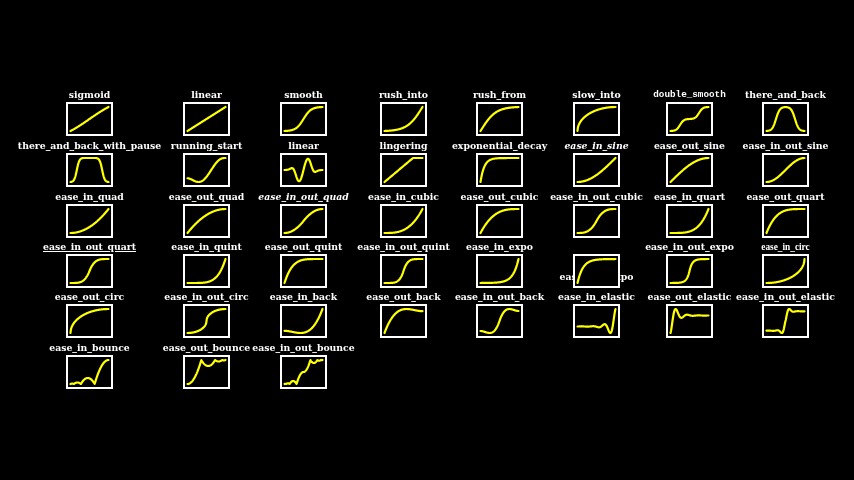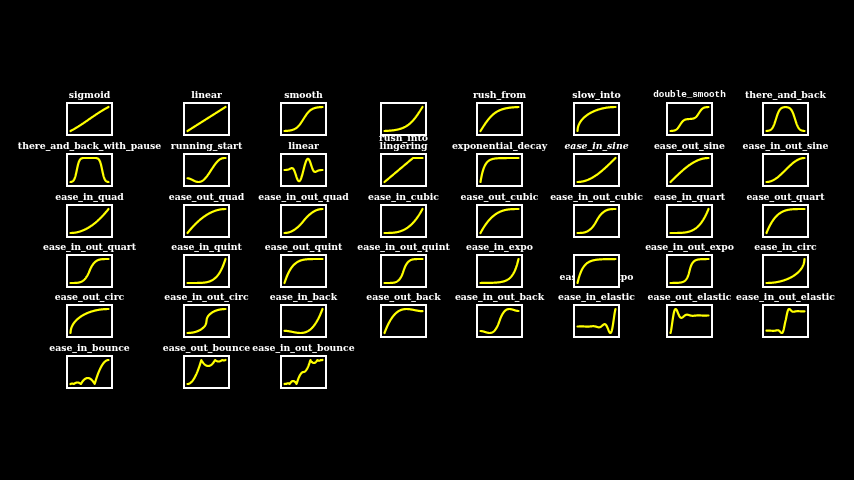--- a/index.html
+++ b/index.html
@@ -38,21 +38,21 @@
     </div>
     <div class="cell" style="left: 280px; top: 102px;">
       <div class="label" style="color: rgb(255, 255, 255);">smooth</div>
       <div class="box" style="border-color: rgb(255, 255, 255);">
         <svg viewBox="0 0 43 30">
           <path d="M2.50,27.00 L2.82,26.99 L3.13,26.97 L3.45,26.95 L3.77,26.94 L4.08,26.92 L4.40,26.90 L4.72,26.87 L5.03,26.85 L5.35,26.82 L5.67,26.79 L5.98,26.76 L6.30,26.73 L6.62,26.69 L6.93,26.65 L7.25,26.60 L7.57,26.56 L7.88,26.51 L8.20,26.45 L8.52,26.39 L8.83,26.32 L9.15,26.25 L9.47,26.18 L9.78,26.10 L10.10,26.01 L10.42,25.91 L10.73,25.81 L11.05,25.70 L11.37,25.58 L11.68,25.45 L12.00,25.32 L12.32,25.17 L12.63,25.01 L12.95,24.84 L13.27,24.66 L13.58,24.47 L13.90,24.26 L14.22,24.04 L14.53,23.81 L14.85,23.56 L15.17,23.30 L15.48,23.02 L15.80,22.73 L16.12,22.41 L16.43,22.09 L16.75,21.75 L17.07,21.39 L17.38,21.01 L17.70,20.62 L18.02,20.21 L18.33,19.79 L18.65,19.36 L18.97,18.91 L19.28,18.45 L19.60,17.98 L19.92,17.50 L20.23,17.01 L20.55,16.51 L20.87,16.01 L21.18,15.51 L21.50,15.00 L21.82,14.49 L22.13,13.99 L22.45,13.49 L22.77,12.99 L23.08,12.50 L23.40,12.02 L23.72,11.55 L24.03,11.09 L24.35,10.64 L24.67,10.21 L24.98,9.79 L25.30,9.38 L25.62,8.99 L25.93,8.61 L26.25,8.25 L26.57,7.91 L26.88,7.59 L27.20,7.27 L27.52,6.98 L27.83,6.70 L28.15,6.44 L28.47,6.19 L28.78,5.96 L29.10,5.74 L29.42,5.53 L29.73,5.34 L30.05,5.16 L30.37,4.99 L30.68,4.83 L31.00,4.68 L31.32,4.55 L31.63,4.42 L31.95,4.30 L32.27,4.19 L32.58,4.09 L32.90,3.99 L33.22,3.90 L33.53,3.82 L33.85,3.75 L34.17,3.68 L34.48,3.61 L34.80,3.55 L35.12,3.49 L35.43,3.44 L35.75,3.40 L36.07,3.35 L36.38,3.31 L36.70,3.27 L37.02,3.24 L37.33,3.21 L37.65,3.18 L37.97,3.15 L38.28,3.13 L38.60,3.10 L38.92,3.08 L39.23,3.06 L39.55,3.05 L39.87,3.03 L40.18,3.01 L40.50,3.00" fill="none" stroke="#FFFF00" stroke-width="2.2" stroke-linejoin="round" stroke-linecap="round"></path>
         </svg>
       </div>
     </div>
     <div class="cell" style="left: 380px; top: 102px;">
-      <div class="label" style="color: rgb(255, 255, 255); margin-top: 43px;">rush_into</div>
+      <div class="label" style="color: rgb(255, 255, 255);">rush_into</div>
       <div class="box" style="border-color: rgb(255, 255, 255);">
         <svg viewBox="0 0 43 30">
           <path d="M2.50,27.00 L2.82,26.99 L3.13,26.97 L3.45,26.96 L3.77,26.94 L4.08,26.93 L4.40,26.91 L4.72,26.89 L5.03,26.87 L5.35,26.85 L5.67,26.83 L5.98,26.81 L6.30,26.79 L6.62,26.77 L6.93,26.75 L7.25,26.72 L7.57,26.70 L7.88,26.67 L8.20,26.64 L8.52,26.61 L8.83,26.58 L9.15,26.55 L9.47,26.52 L9.78,26.49 L10.10,26.45 L10.42,26.41 L10.73,26.38 L11.05,26.34 L11.37,26.30 L11.68,26.25 L12.00,26.21 L12.32,26.16 L12.63,26.11 L12.95,26.06 L13.27,26.01 L13.58,25.96 L13.90,25.90 L14.22,25.84 L14.53,25.78 L14.85,25.72 L15.17,25.65 L15.48,25.58 L15.80,25.51 L16.12,25.44 L16.43,25.36 L16.75,25.28 L17.07,25.19 L17.38,25.11 L17.70,25.02 L18.02,24.92 L18.33,24.83 L18.65,24.73 L18.97,24.62 L19.28,24.51 L19.60,24.40 L19.92,24.29 L20.23,24.16 L20.55,24.04 L20.87,23.91 L21.18,23.77 L21.50,23.64 L21.82,23.49 L22.13,23.34 L22.45,23.19 L22.77,23.02 L23.08,22.86 L23.40,22.69 L23.72,22.51 L24.03,22.33 L24.35,22.13 L24.67,21.94 L24.98,21.74 L25.30,21.53 L25.62,21.31 L25.93,21.09 L26.25,20.86 L26.57,20.62 L26.88,20.37 L27.20,20.12 L27.52,19.86 L27.83,19.60 L28.15,19.32 L28.47,19.04 L28.78,18.75 L29.10,18.45 L29.42,18.14 L29.73,17.83 L30.05,17.51 L30.37,17.18 L30.68,16.84 L31.00,16.49 L31.32,16.14 L31.63,15.77 L31.95,15.40 L32.27,15.02 L32.58,14.64 L32.90,14.24 L33.22,13.84 L33.53,13.43 L33.85,13.01 L34.17,12.59 L34.48,12.16 L34.80,11.72 L35.12,11.27 L35.43,10.82 L35.75,10.36 L36.07,9.90 L36.38,9.43 L36.70,8.96 L37.02,8.48 L37.33,8.00 L37.65,7.51 L37.97,7.02 L38.28,6.52 L38.60,6.02 L38.92,5.52 L39.23,5.02 L39.55,4.52 L39.87,4.01 L40.18,3.51 L40.50,3.00" fill="none" stroke="#FFFF00" stroke-width="2.2" stroke-linejoin="round" stroke-linecap="round"></path>
         </svg>
       </div>
     </div>
     <div class="cell" style="left: 476px; top: 102px;">
       <div class="label" style="color: rgb(255, 255, 255);">rush_from</div>
       <div class="box" style="border-color: rgb(255, 255, 255);">
         <svg viewBox="0 0 43 30">
@@ -158,21 +158,21 @@
     </div>
     <div class="cell" style="left: 183px; top: 204px;">
       <div class="label" style="color: rgb(255, 255, 255);">ease_out_quad</div>
       <div class="box" style="border-color: rgb(255, 255, 255);">
         <svg viewBox="0 0 43 30">
           <path d="M2.50,27.00 L2.82,26.60 L3.13,26.21 L3.45,25.81 L3.77,25.43 L4.08,25.04 L4.40,24.66 L4.72,24.28 L5.03,23.91 L5.35,23.54 L5.67,23.17 L5.98,22.80 L6.30,22.44 L6.62,22.08 L6.93,21.73 L7.25,21.38 L7.57,21.03 L7.88,20.68 L8.20,20.34 L8.52,20.00 L8.83,19.67 L9.15,19.33 L9.47,19.01 L9.78,18.68 L10.10,18.36 L10.42,18.04 L10.73,17.73 L11.05,17.42 L11.37,17.11 L11.68,16.80 L12.00,16.50 L12.32,16.20 L12.63,15.91 L12.95,15.62 L13.27,15.33 L13.58,15.04 L13.90,14.76 L14.22,14.48 L14.53,14.21 L14.85,13.94 L15.17,13.67 L15.48,13.40 L15.80,13.14 L16.12,12.88 L16.43,12.63 L16.75,12.38 L17.07,12.13 L17.38,11.88 L17.70,11.64 L18.02,11.40 L18.33,11.17 L18.65,10.93 L18.97,10.71 L19.28,10.48 L19.60,10.26 L19.92,10.04 L20.23,9.83 L20.55,9.62 L20.87,9.41 L21.18,9.20 L21.50,9.00 L21.82,8.80 L22.13,8.61 L22.45,8.41 L22.77,8.23 L23.08,8.04 L23.40,7.86 L23.72,7.68 L24.03,7.51 L24.35,7.34 L24.67,7.17 L24.98,7.00 L25.30,6.84 L25.62,6.68 L25.93,6.53 L26.25,6.38 L26.57,6.23 L26.88,6.08 L27.20,5.94 L27.52,5.80 L27.83,5.67 L28.15,5.54 L28.47,5.41 L28.78,5.28 L29.10,5.16 L29.42,5.04 L29.73,4.93 L30.05,4.82 L30.37,4.71 L30.68,4.60 L31.00,4.50 L31.32,4.40 L31.63,4.31 L31.95,4.21 L32.27,4.13 L32.58,4.04 L32.90,3.96 L33.22,3.88 L33.53,3.81 L33.85,3.73 L34.17,3.67 L34.48,3.60 L34.80,3.54 L35.12,3.48 L35.43,3.43 L35.75,3.38 L36.07,3.33 L36.38,3.28 L36.70,3.24 L37.02,3.20 L37.33,3.17 L37.65,3.13 L37.97,3.11 L38.28,3.08 L38.60,3.06 L38.92,3.04 L39.23,3.03 L39.55,3.02 L39.87,3.01 L40.18,3.00 L40.50,3.00" fill="none" stroke="#FFFF00" stroke-width="2.2" stroke-linejoin="round" stroke-linecap="round"></path>
         </svg>
       </div>
     </div>
     <div class="cell" style="left: 280px; top: 204px;">
-      <div class="label" style="color: rgb(255, 255, 255);">ease_in_out_quad</div>
+      <div class="label" style="color: rgb(255, 255, 255); font-style: italic;">ease_in_out_quad</div>
       <div class="box" style="border-color: rgb(255, 255, 255);">
         <svg viewBox="0 0 43 30">
           <path d="M2.50,27.00 L2.82,27.00 L3.13,26.99 L3.45,26.97 L3.77,26.95 L4.08,26.92 L4.40,26.88 L4.72,26.84 L5.03,26.79 L5.35,26.73 L5.67,26.67 L5.98,26.60 L6.30,26.52 L6.62,26.44 L6.93,26.35 L7.25,26.25 L7.57,26.15 L7.88,26.04 L8.20,25.92 L8.52,25.80 L8.83,25.67 L9.15,25.53 L9.47,25.39 L9.78,25.24 L10.10,25.08 L10.42,24.92 L10.73,24.75 L11.05,24.57 L11.37,24.39 L11.68,24.20 L12.00,24.00 L12.32,23.80 L12.63,23.59 L12.95,23.37 L13.27,23.15 L13.58,22.92 L13.90,22.68 L14.22,22.44 L14.53,22.19 L14.85,21.93 L15.17,21.67 L15.48,21.40 L15.80,21.12 L16.12,20.84 L16.43,20.55 L16.75,20.25 L17.07,19.95 L17.38,19.64 L17.70,19.32 L18.02,19.00 L18.33,18.67 L18.65,18.33 L18.97,17.99 L19.28,17.64 L19.60,17.28 L19.92,16.92 L20.23,16.55 L20.55,16.17 L20.87,15.79 L21.18,15.40 L21.50,15.00 L21.82,14.60 L22.13,14.21 L22.45,13.83 L22.77,13.45 L23.08,13.08 L23.40,12.72 L23.72,12.36 L24.03,12.01 L24.35,11.67 L24.67,11.33 L24.98,11.00 L25.30,10.68 L25.62,10.36 L25.93,10.05 L26.25,9.75 L26.57,9.45 L26.88,9.16 L27.20,8.88 L27.52,8.60 L27.83,8.33 L28.15,8.07 L28.47,7.81 L28.78,7.56 L29.10,7.32 L29.42,7.08 L29.73,6.85 L30.05,6.63 L30.37,6.41 L30.68,6.20 L31.00,6.00 L31.32,5.80 L31.63,5.61 L31.95,5.43 L32.27,5.25 L32.58,5.08 L32.90,4.92 L33.22,4.76 L33.53,4.61 L33.85,4.47 L34.17,4.33 L34.48,4.20 L34.80,4.08 L35.12,3.96 L35.43,3.85 L35.75,3.75 L36.07,3.65 L36.38,3.56 L36.70,3.48 L37.02,3.40 L37.33,3.33 L37.65,3.27 L37.97,3.21 L38.28,3.16 L38.60,3.12 L38.92,3.08 L39.23,3.05 L39.55,3.03 L39.87,3.01 L40.18,3.00 L40.50,3.00" fill="none" stroke="#FFFF00" stroke-width="2.2" stroke-linejoin="round" stroke-linecap="round"></path>
         </svg>
       </div>
     </div>
     <div class="cell" style="left: 380px; top: 204px;">
       <div class="label" style="color: rgb(255, 255, 255);">ease_in_cubic</div>
       <div class="box" style="border-color: rgb(255, 255, 255);">
         <svg viewBox="0 0 43 30">
@@ -206,21 +206,21 @@
     </div>
     <div class="cell" style="left: 762px; top: 204px;">
       <div class="label" style="color: rgb(255, 255, 255);">ease_out_quart</div>
       <div class="box" style="border-color: rgb(255, 255, 255);">
         <svg viewBox="0 0 43 30">
           <path d="M2.50,27.00 L2.82,26.21 L3.13,25.44 L3.45,24.69 L3.77,23.96 L4.08,23.24 L4.40,22.55 L4.72,21.87 L5.03,21.21 L5.35,20.57 L5.67,19.95 L5.98,19.34 L6.30,18.75 L6.62,18.17 L6.93,17.61 L7.25,17.07 L7.57,16.54 L7.88,16.03 L8.20,15.53 L8.52,15.04 L8.83,14.57 L9.15,14.12 L9.47,13.68 L9.78,13.25 L10.10,12.83 L10.42,12.43 L10.73,12.04 L11.05,11.66 L11.37,11.29 L11.68,10.94 L12.00,10.59 L12.32,10.26 L12.63,9.94 L12.95,9.63 L13.27,9.33 L13.58,9.04 L13.90,8.76 L14.22,8.49 L14.53,8.23 L14.85,7.98 L15.17,7.74 L15.48,7.51 L15.80,7.28 L16.12,7.07 L16.43,6.86 L16.75,6.66 L17.07,6.47 L17.38,6.29 L17.70,6.11 L18.02,5.94 L18.33,5.78 L18.65,5.62 L18.97,5.47 L19.28,5.33 L19.60,5.20 L19.92,5.07 L20.23,4.94 L20.55,4.82 L20.87,4.71 L21.18,4.60 L21.50,4.50 L21.82,4.40 L22.13,4.31 L22.45,4.22 L22.77,4.14 L23.08,4.06 L23.40,3.98 L23.72,3.91 L24.03,3.85 L24.35,3.78 L24.67,3.72 L24.98,3.67 L25.30,3.61 L25.62,3.56 L25.93,3.52 L26.25,3.47 L26.57,3.43 L26.88,3.40 L27.20,3.36 L27.52,3.33 L27.83,3.30 L28.15,3.27 L28.47,3.24 L28.78,3.22 L29.10,3.19 L29.42,3.17 L29.73,3.15 L30.05,3.14 L30.37,3.12 L30.68,3.11 L31.00,3.09 L31.32,3.08 L31.63,3.07 L31.95,3.06 L32.27,3.05 L32.58,3.05 L32.90,3.04 L33.22,3.03 L33.53,3.03 L33.85,3.02 L34.17,3.02 L34.48,3.02 L34.80,3.01 L35.12,3.01 L35.43,3.01 L35.75,3.01 L36.07,3.00 L36.38,3.00 L36.70,3.00 L37.02,3.00 L37.33,3.00 L37.65,3.00 L37.97,3.00 L38.28,3.00 L38.60,3.00 L38.92,3.00 L39.23,3.00 L39.55,3.00 L39.87,3.00 L40.18,3.00 L40.50,3.00" fill="none" stroke="#FFFF00" stroke-width="2.2" stroke-linejoin="round" stroke-linecap="round"></path>
         </svg>
       </div>
     </div>
     <div class="cell" style="left: 66px; top: 254px;">
-      <div class="label" style="color: rgb(255, 255, 255);">ease_in_out_quart</div>
+      <div class="label" style="color: rgb(255, 255, 255); text-decoration: underline;">ease_in_out_quart</div>
       <div class="box" style="border-color: rgb(255, 255, 255);">
         <svg viewBox="0 0 43 30">
           <path d="M2.50,27.00 L2.82,27.00 L3.13,27.00 L3.45,27.00 L3.77,27.00 L4.08,27.00 L4.40,27.00 L4.72,27.00 L5.03,27.00 L5.35,26.99 L5.67,26.99 L5.98,26.99 L6.30,26.98 L6.62,26.97 L6.93,26.96 L7.25,26.95 L7.57,26.94 L7.88,26.92 L8.20,26.90 L8.52,26.88 L8.83,26.85 L9.15,26.82 L9.47,26.78 L9.78,26.74 L10.10,26.69 L10.42,26.64 L10.73,26.58 L11.05,26.51 L11.37,26.43 L11.68,26.35 L12.00,26.25 L12.32,26.14 L12.63,26.03 L12.95,25.90 L13.27,25.76 L13.58,25.61 L13.90,25.44 L14.22,25.26 L14.53,25.07 L14.85,24.86 L15.17,24.63 L15.48,24.38 L15.80,24.12 L16.12,23.83 L16.43,23.53 L16.75,23.20 L17.07,22.85 L17.38,22.48 L17.70,22.08 L18.02,21.66 L18.33,21.21 L18.65,20.74 L18.97,20.23 L19.28,19.69 L19.60,19.13 L19.92,18.53 L20.23,17.89 L20.55,17.23 L20.87,16.52 L21.18,15.78 L21.50,15.00 L21.82,14.22 L22.13,13.48 L22.45,12.77 L22.77,12.11 L23.08,11.47 L23.40,10.87 L23.72,10.31 L24.03,9.77 L24.35,9.26 L24.67,8.79 L24.98,8.34 L25.30,7.92 L25.62,7.52 L25.93,7.15 L26.25,6.80 L26.57,6.47 L26.88,6.17 L27.20,5.88 L27.52,5.62 L27.83,5.37 L28.15,5.14 L28.47,4.93 L28.78,4.74 L29.10,4.56 L29.42,4.39 L29.73,4.24 L30.05,4.10 L30.37,3.97 L30.68,3.86 L31.00,3.75 L31.32,3.65 L31.63,3.57 L31.95,3.49 L32.27,3.42 L32.58,3.36 L32.90,3.31 L33.22,3.26 L33.53,3.22 L33.85,3.18 L34.17,3.15 L34.48,3.12 L34.80,3.10 L35.12,3.08 L35.43,3.06 L35.75,3.05 L36.07,3.04 L36.38,3.03 L36.70,3.02 L37.02,3.01 L37.33,3.01 L37.65,3.01 L37.97,3.00 L38.28,3.00 L38.60,3.00 L38.92,3.00 L39.23,3.00 L39.55,3.00 L39.87,3.00 L40.18,3.00 L40.50,3.00" fill="none" stroke="#FFFF00" stroke-width="2.2" stroke-linejoin="round" stroke-linecap="round"></path>
         </svg>
       </div>
     </div>
     <div class="cell" style="left: 183px; top: 254px;">
       <div class="label" style="color: rgb(255, 255, 255);">ease_in_quint</div>
       <div class="box" style="border-color: rgb(255, 255, 255);">
         <svg viewBox="0 0 43 30">
@@ -262,21 +262,21 @@
     </div>
     <div class="cell" style="left: 666px; top: 254px;">
       <div class="label" style="color: rgb(255, 255, 255);">ease_in_out_expo</div>
       <div class="box" style="border-color: rgb(255, 255, 255);">
         <svg viewBox="0 0 43 30">
           <path d="M2.50,27.00 L2.82,26.99 L3.13,26.99 L3.45,26.98 L3.77,26.98 L4.08,26.98 L4.40,26.98 L4.72,26.97 L5.03,26.97 L5.35,26.97 L5.67,26.96 L5.98,26.96 L6.30,26.95 L6.62,26.95 L6.93,26.94 L7.25,26.93 L7.57,26.93 L7.88,26.92 L8.20,26.91 L8.52,26.89 L8.83,26.88 L9.15,26.87 L9.47,26.85 L9.78,26.83 L10.10,26.81 L10.42,26.79 L10.73,26.76 L11.05,26.73 L11.37,26.70 L11.68,26.67 L12.00,26.63 L12.32,26.58 L12.63,26.53 L12.95,26.47 L13.27,26.40 L13.58,26.33 L13.90,26.25 L14.22,26.16 L14.53,26.06 L14.85,25.94 L15.17,25.81 L15.48,25.66 L15.80,25.50 L16.12,25.32 L16.43,25.11 L16.75,24.88 L17.07,24.62 L17.38,24.33 L17.70,24.00 L18.02,23.63 L18.33,23.22 L18.65,22.76 L18.97,22.24 L19.28,21.65 L19.60,21.00 L19.92,20.27 L20.23,19.44 L20.55,18.51 L20.87,17.48 L21.18,16.31 L21.50,15.00 L21.82,13.69 L22.13,12.52 L22.45,11.49 L22.77,10.56 L23.08,9.73 L23.40,9.00 L23.72,8.35 L24.03,7.76 L24.35,7.24 L24.67,6.78 L24.98,6.37 L25.30,6.00 L25.62,5.67 L25.93,5.38 L26.25,5.12 L26.57,4.89 L26.88,4.68 L27.20,4.50 L27.52,4.34 L27.83,4.19 L28.15,4.06 L28.47,3.94 L28.78,3.84 L29.10,3.75 L29.42,3.67 L29.73,3.60 L30.05,3.53 L30.37,3.47 L30.68,3.42 L31.00,3.38 L31.32,3.33 L31.63,3.30 L31.95,3.27 L32.27,3.24 L32.58,3.21 L32.90,3.19 L33.22,3.17 L33.53,3.15 L33.85,3.13 L34.17,3.12 L34.48,3.11 L34.80,3.09 L35.12,3.08 L35.43,3.07 L35.75,3.07 L36.07,3.06 L36.38,3.05 L36.70,3.05 L37.02,3.04 L37.33,3.04 L37.65,3.03 L37.97,3.03 L38.28,3.03 L38.60,3.02 L38.92,3.02 L39.23,3.02 L39.55,3.02 L39.87,3.01 L40.18,3.01 L40.50,3.00" fill="none" stroke="#FFFF00" stroke-width="2.2" stroke-linejoin="round" stroke-linecap="round"></path>
         </svg>
       </div>
     </div>
     <div class="cell" style="left: 762px; top: 254px;">
-      <div class="label" style="color: rgb(255, 255, 255);">ease_in_circ</div>
+      <div class="label" style="color: rgb(255, 255, 255); font-family: Liberation Serif, serif;">ease_in_circ</div>
       <div class="box" style="border-color: rgb(255, 255, 255);">
         <svg viewBox="0 0 43 30">
           <path d="M2.50,27.00 L2.82,27.00 L3.13,27.00 L3.45,26.99 L3.77,26.99 L4.08,26.98 L4.40,26.97 L4.72,26.96 L5.03,26.95 L5.35,26.93 L5.67,26.92 L5.98,26.90 L6.30,26.88 L6.62,26.86 L6.93,26.84 L7.25,26.81 L7.57,26.79 L7.88,26.76 L8.20,26.73 L8.52,26.70 L8.83,26.66 L9.15,26.63 L9.47,26.59 L9.78,26.56 L10.10,26.52 L10.42,26.47 L10.73,26.43 L11.05,26.38 L11.37,26.34 L11.68,26.29 L12.00,26.24 L12.32,26.19 L12.63,26.13 L12.95,26.07 L13.27,26.02 L13.58,25.96 L13.90,25.89 L14.22,25.83 L14.53,25.76 L14.85,25.70 L15.17,25.63 L15.48,25.56 L15.80,25.48 L16.12,25.41 L16.43,25.33 L16.75,25.25 L17.07,25.17 L17.38,25.08 L17.70,25.00 L18.02,24.91 L18.33,24.82 L18.65,24.72 L18.97,24.63 L19.28,24.53 L19.60,24.43 L19.92,24.33 L20.23,24.23 L20.55,24.12 L20.87,24.01 L21.18,23.90 L21.50,23.78 L21.82,23.67 L22.13,23.55 L22.45,23.43 L22.77,23.30 L23.08,23.17 L23.40,23.04 L23.72,22.91 L24.03,22.77 L24.35,22.64 L24.67,22.49 L24.98,22.35 L25.30,22.20 L25.62,22.05 L25.93,21.89 L26.25,21.73 L26.57,21.57 L26.88,21.41 L27.20,21.24 L27.52,21.07 L27.83,20.89 L28.15,20.71 L28.47,20.52 L28.78,20.33 L29.10,20.14 L29.42,19.94 L29.73,19.74 L30.05,19.53 L30.37,19.32 L30.68,19.10 L31.00,18.87 L31.32,18.64 L31.63,18.41 L31.95,18.17 L32.27,17.92 L32.58,17.66 L32.90,17.40 L33.22,17.13 L33.53,16.85 L33.85,16.56 L34.17,16.27 L34.48,15.96 L34.80,15.64 L35.12,15.31 L35.43,14.97 L35.75,14.62 L36.07,14.25 L36.38,13.86 L36.70,13.46 L37.02,13.04 L37.33,12.59 L37.65,12.12 L37.97,11.62 L38.28,11.08 L38.60,10.49 L38.92,9.86 L39.23,9.14 L39.55,8.33 L39.87,7.36 L40.18,6.09 L40.50,3.00" fill="none" stroke="#FFFF00" stroke-width="2.2" stroke-linejoin="round" stroke-linecap="round"></path>
         </svg>
       </div>
     </div>
     <div class="cell" style="left: 66px; top: 304px;">
       <div class="label" style="color: rgb(255, 255, 255);">ease_out_circ</div>
       <div class="box" style="border-color: rgb(255, 255, 255);">
         <svg viewBox="0 0 43 30">

